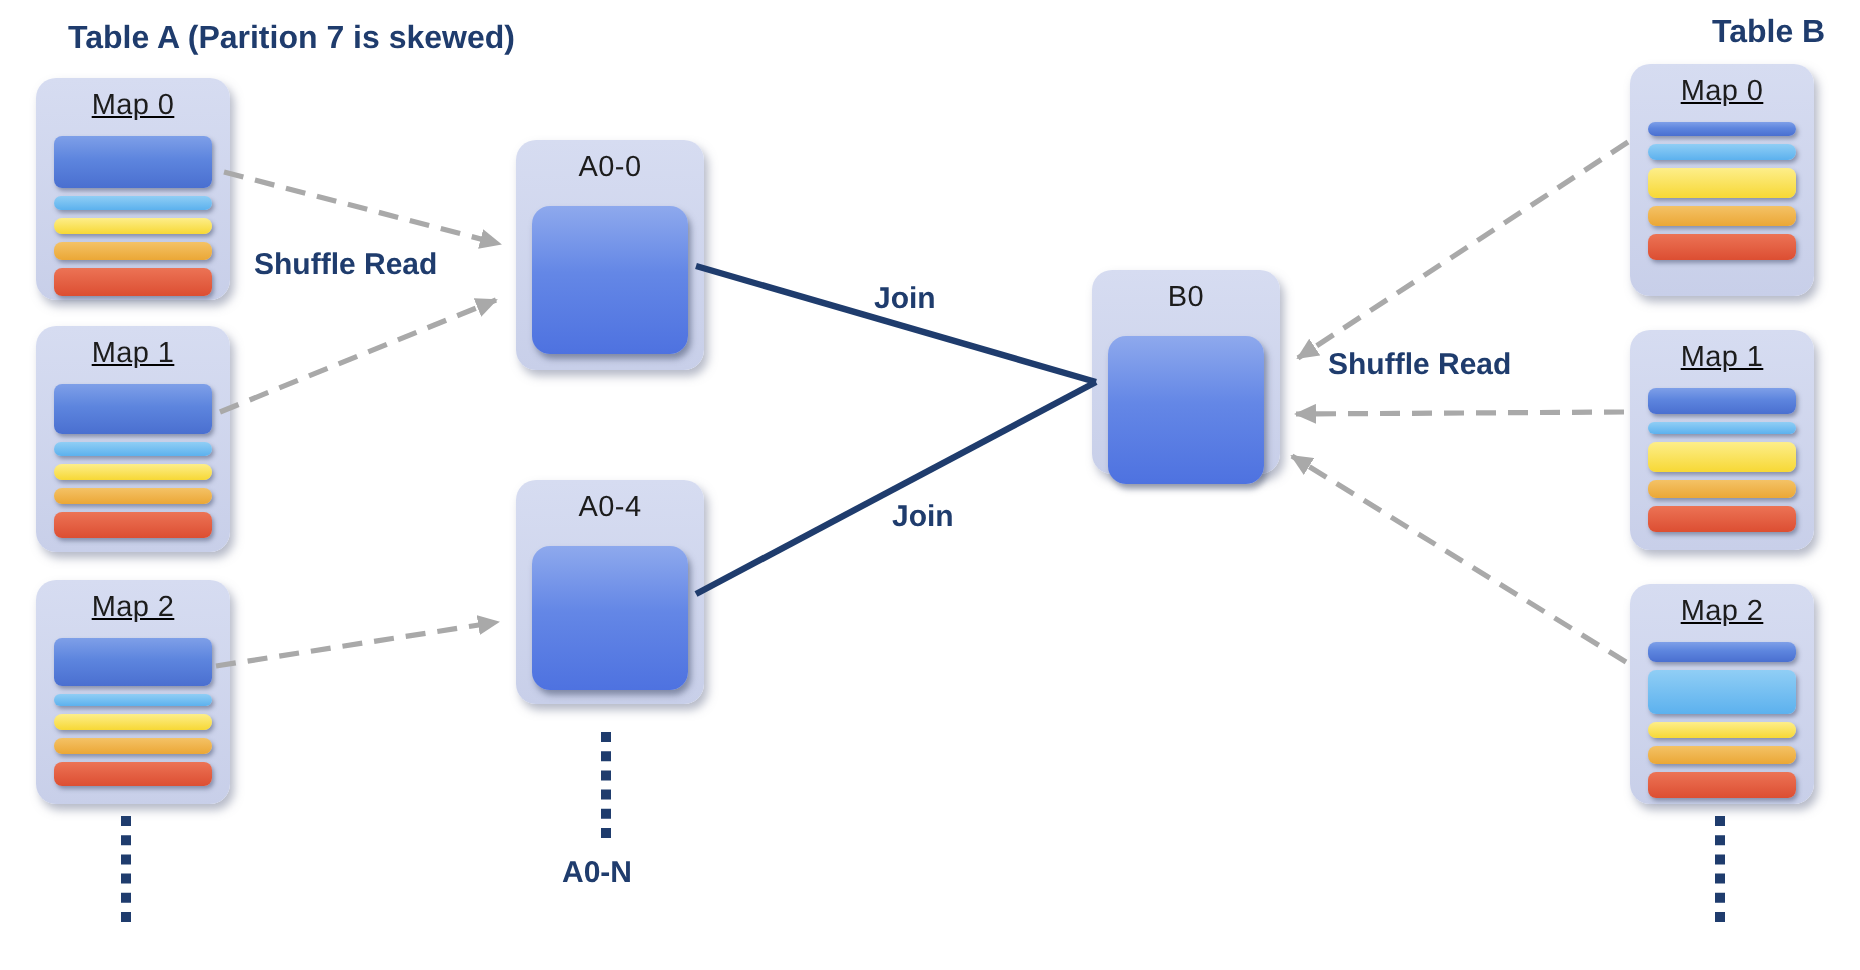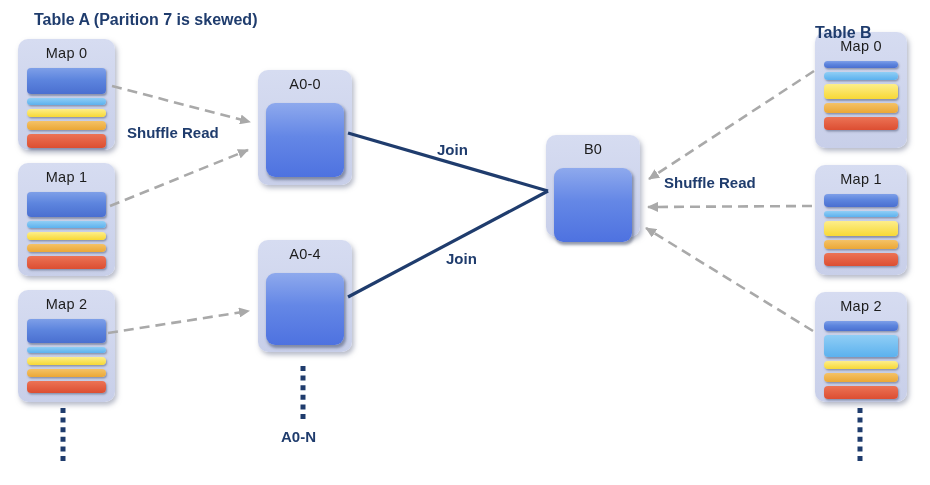--- a/index.html
+++ b/index.html
@@ -21,21 +21,21 @@
     overflow:hidden;
   }
   
   .map-card, .reducer-card{
     position:absolute;
     z-index:2;
     border-radius:10px;
     background:linear-gradient(180deg, var(--card-bg-top), var(--card-bg-bottom));
     box-shadow:2px 3px 5px rgba(110,118,145,.5);
   }
-  .map-card{width:97px;}
+  .map-card{width:97px;text-decoration:underline;}
   .map-card.right{width:92px;}
   .reducer-card{width:94px;}
   .map-label{
     text-align:center;
     font-size:14.5px;
     color:#1c1c1c;
     padding-top:6px;
     height:27px;
     letter-spacing:.2px;
   }
@@ -105,21 +105,21 @@
     stroke-linecap:butt;
     fill:none;
   }
 </style>
 </head>
 <body>
 
 <div class="canvas">
 
   <div class="diagram-title" style="left:34px;top:11px;">Table A (Parition 7 is skewed)</div>
-  <div class="diagram-title" style="left:815px;top:8px;margin-top:16px;">Table B</div>
+  <div class="diagram-title" style="left:856px;top:8px;">Table B</div>
 
   <div class="map-card" style="left:18px;top:39px;height:111px;">
     <div class="map-label">Map 0</div>
     <div class="stripes">
         <div class="stripe stripe-blue" style="height: 26px;"></div>
         <div class="stripe stripe-lightblue" style="height: 7px;"></div>
         <div class="stripe stripe-yellow" style="height: 8px;"></div>
         <div class="stripe stripe-orange" style="height: 9px;"></div>
         <div class="stripe stripe-red" style="height: 14px;"></div>
       </div>

